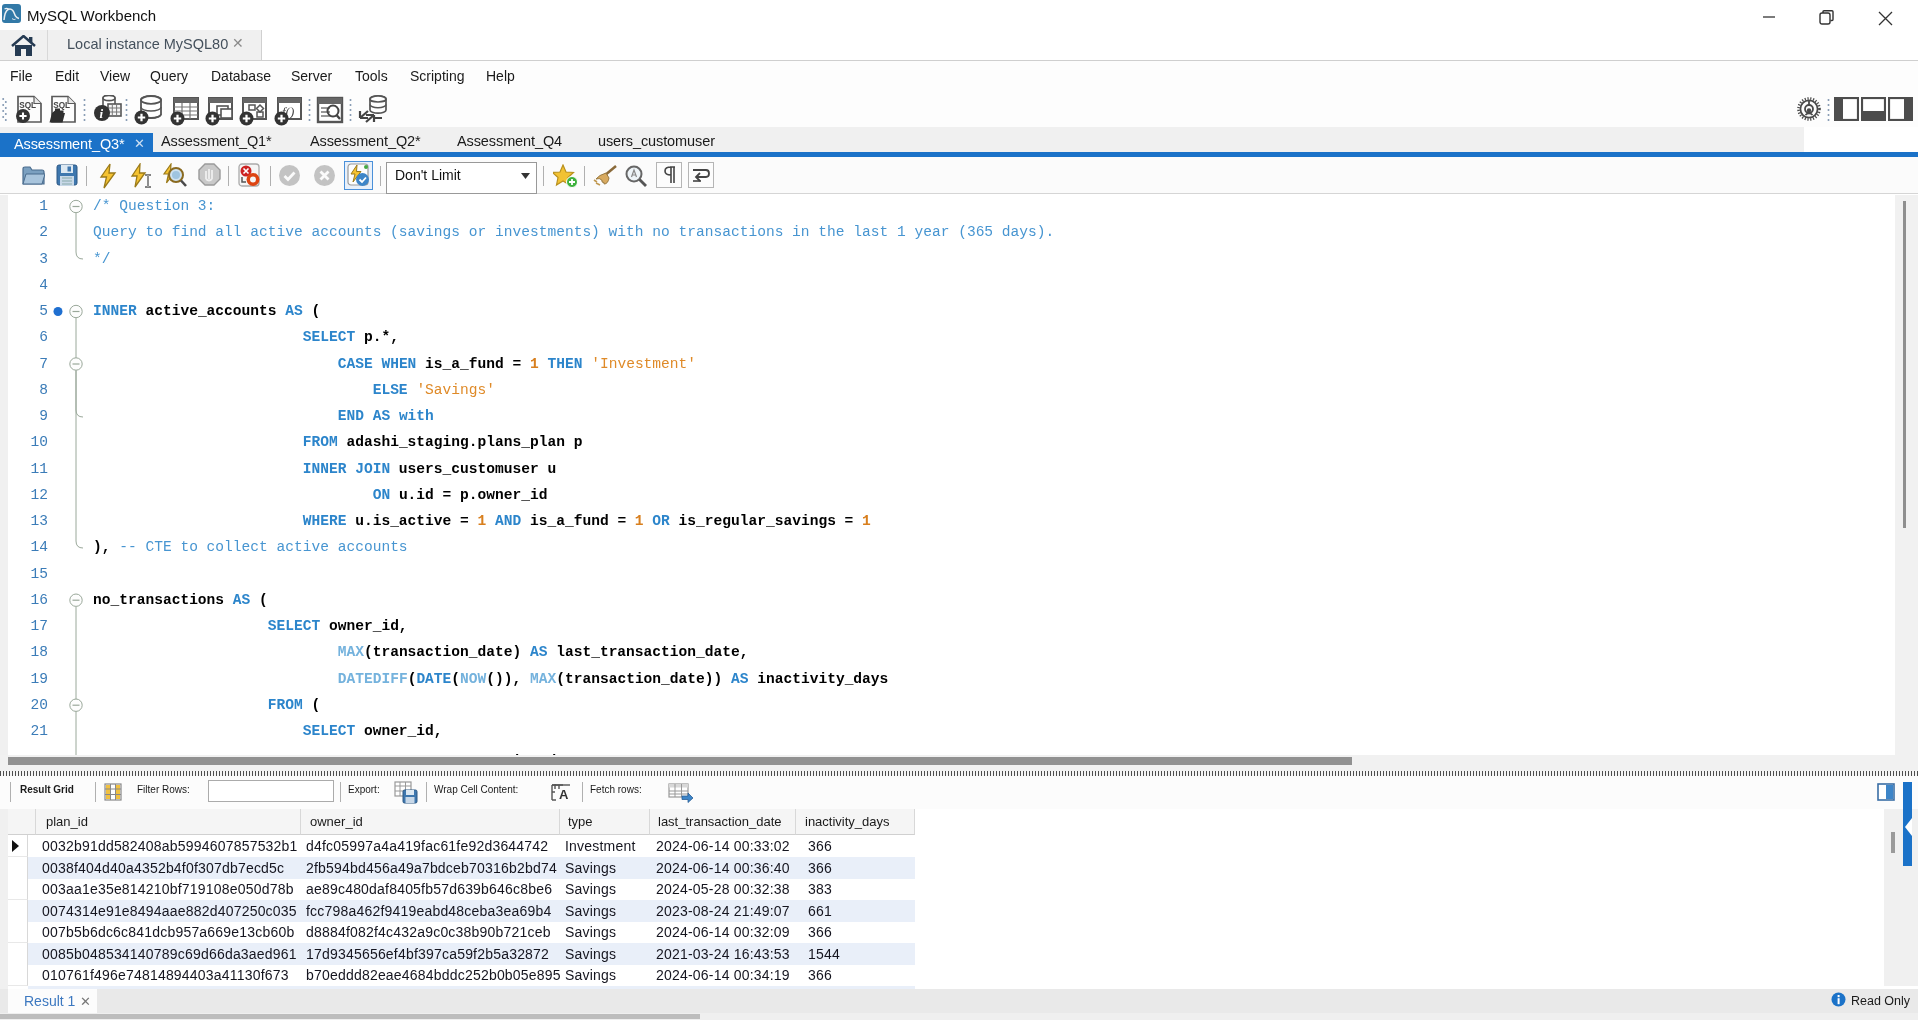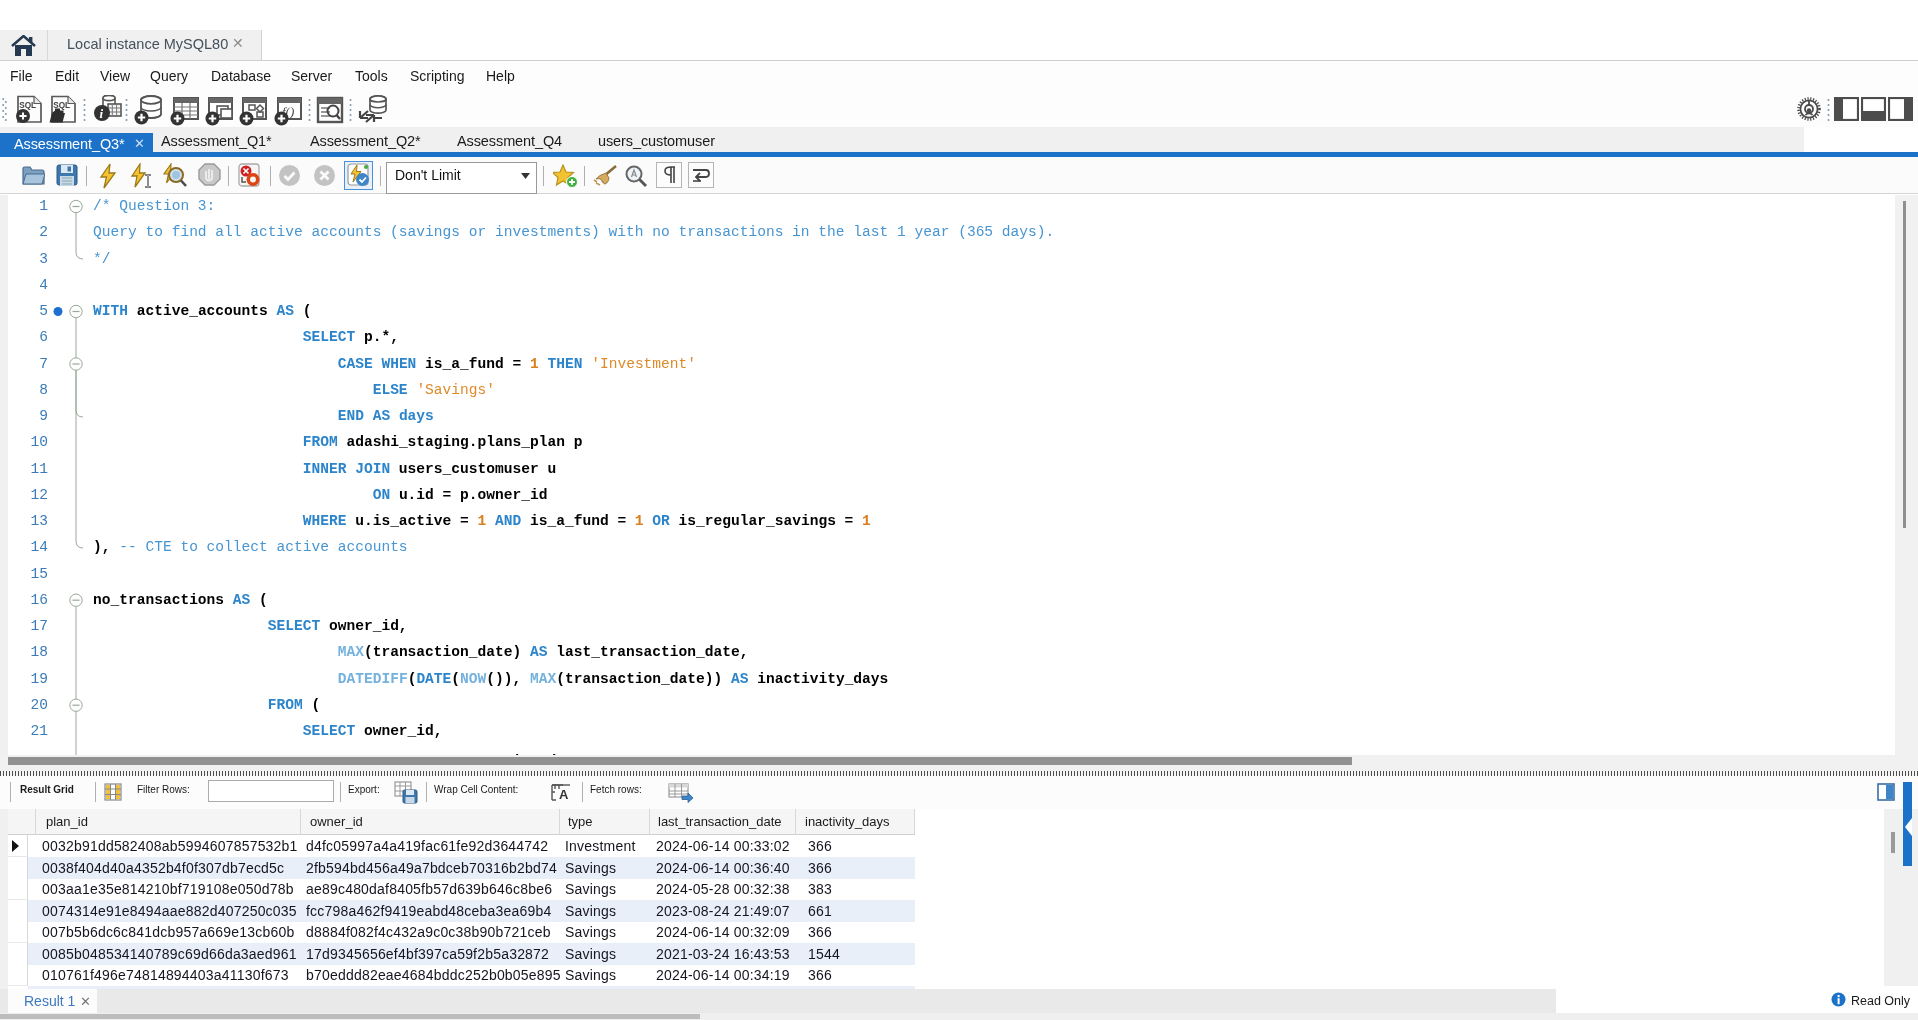--- a/index.html
+++ b/index.html
@@ -69,37 +69,56 @@
 #resgrid { left:0; top:809px; width:1884px; height:180px; background:#ffffff; }
 #resgrid-left { left:0; top:809px; width:8px; height:180px; background:#f0f0f0; }
 .hdr { position:absolute; top:0; height:26px; background:#f5f5f5; border-right:1px solid #d8d8d8; border-bottom:1px solid #d0d0d0; font-size:13px; color:#1a1a1a; }
 .hdr span { position:absolute; top:5px; }
 .row { position:absolute; left:28px; width:887px; height:22px; }
 .row.alt { background:#e9eff9; }
 .cell { position:absolute; top:3px; font-size:14px; color:#15151f; letter-spacing:0.2px; }
 .mk { position:absolute; left:0px; width:28px; height:22px; background:#fff; border-right:1px solid #d8d8d8; border-bottom:1px solid #e8e8e8; }
 
 
-#resulttabs { left:0; top:989px; width:1556px; height:24px; background:#e9e9e9;}
+#resulttabs { left:0; top:989px; width:1918px; height:24px; background:#e9e9e9;}
 #result1tab { left:8px; top:0px; width:89px; height:24px; background:#fcfcfc; }
 #result1tab .lbl { position:absolute; left:16px; top:4px; font-size:14px; color:#3c78c0; }
 #result1tab .cls { position:absolute; left:72px; top:5px; font-size:13px; color:#777; }
 #readonly { left:1851px; top:994px; font-size:12.5px; color:#1a1a1a; }
 #botscroll { left:0; top:1013px; width:1918px; height:7px; background:#efefef; }
 #botthumb { left:0; top:1014px; width:700px; height:5px; background:#bdbdbd; }
 
 
 #bluebar { left:1903px; top:782px; width:9px; height:84px; background:#1b72c8; }
 #resvthumb { left:1891px; top:832px; width:4px; height:21px; background:#9a9a9a; }
 #resvtrack { left:1884px; top:809px; width:34px; height:177px; background:#f0f0f0; }
 </style>
 </head>
 <body>
 <div id="app">
 
+  <div class="abs" id="titlebar">
+    <svg class="abs" style="left:2px;top:4px" width="20" height="20" viewBox="0 0 20 20">
+      <rect x="0" y="0" width="19" height="19" rx="3" fill="#3279a7"></rect>
+      <path d="M2 16 C2.5 11, 3.5 7, 6 5.5 C7.5 4.6 9.5 5 10.8 6.5 C12.2 8.2 12.6 10.5 13.6 12.2 C14.4 13.5 15.5 14.3 17 14.6" stroke="#e9eff3" stroke-width="1.5" fill="none"></path>
+      <path d="M2.5 5 C4 4.2, 5.5 4.3, 6.8 5.2" stroke="#e9eff3" stroke-width="1.2" fill="none"></path>
+      <path d="M10 14.5 C11 15.5, 12.5 15.8, 13.5 15.2" stroke="#e9eff3" stroke-width="1" fill="none"></path>
+    </svg>
+    <span class="abs" id="titletext">MySQL Workbench</span>
+    <svg class="abs" style="left:1762px;top:6px" width="14" height="14" viewBox="0 0 14 14">
+        <line x1="1" y1="11" x2="13" y2="11" stroke="#333" stroke-width="1.3"></line>
+      </svg>
+    <svg class="abs" style="left:1819px;top:10px" width="16" height="16" viewBox="0 0 16 16">
+      <rect x="1" y="3" width="10" height="11" rx="2" fill="none" stroke="#333" stroke-width="1.4"></rect>
+      <path d="M4 3 L4 1.8 Q4 0.8 5 0.8 L13 0.8 Q14 0.8 14 1.8 L14 9.5 Q14 10.5 13 10.5 L11.5 10.5" fill="none" stroke="#333" stroke-width="1.4"></path>
+    </svg>
+    <svg class="abs" style="left:1878px;top:11px" width="16" height="16" viewBox="0 0 16 16">
+      <path d="M1 1 L14 14 M14 1 L1 14" stroke="#333" stroke-width="1.3"></path>
+    </svg>
+  </div>
 
   <div class="abs" id="tabstrip">
     <div class="abs hometab">
       <svg class="abs" style="left:11px;top:5px" width="25" height="22" viewBox="0 0 25 22">
         <path d="M1 11 L12.5 1 L24 11" fill="none" stroke="#253a52" stroke-width="2.5"></path>
         <path d="M4 10 L4 21 L10 21 L10 14 L15 14 L15 21 L21 21 L21 10" fill="#253a52"></path>
         <rect x="18" y="2" width="3.4" height="5" fill="#253a52"></rect>
       </svg>
     </div>
     <div class="abs conntab">
@@ -443,25 +462,25 @@
 16
 17
 18
 19
 20
 21</div>
     <div id="code"><span class="c">/* Question 3:</span>
 <span class="c">Query to find all active accounts (savings or investments) with no transactions in the last 1 year (365 days).</span>
 <span class="c">*/</span>
 
-<span class="k">WITH</span> active_accounts <span class="k">AS</span> (
+<span class="k">INNER</span> active_accounts <span class="k">AS</span> (
                         <span class="k">SELECT</span> p.*,
                             <span class="k">CASE WHEN</span> is_a_fund = <span class="n">1</span> <span class="k">THEN</span> <span class="s">'Investment'</span>
                                 <span class="k">ELSE</span> <span class="s">'Savings'</span>
-                            <span class="k">END AS days</span>
+                            <span class="k">END AS with</span>
                         <span class="k">FROM</span> adashi_staging.plans_plan p
                         <span class="k">INNER JOIN</span> users_customuser u
                                 <span class="k">ON</span> u.id = p.owner_id
                         <span class="k">WHERE</span> u.is_active = <span class="n">1</span> <span class="k">AND</span> is_a_fund = <span class="n">1</span> <span class="k">OR</span> is_regular_savings = <span class="n">1</span>
 ), <span class="c">-- CTE to collect active accounts</span>
 
 no_transactions <span class="k">AS</span> (
                     <span class="k">SELECT</span> owner_id,
                             <span class="f">MAX</span>(transaction_date) <span class="k">AS</span> last_transaction_date,
                             <span class="f">DATEDIFF</span>(<span class="k">DATE</span>(<span class="f">NOW</span>()), <span class="f">MAX</span>(transaction_date)) <span class="k">AS</span> inactivity_days

